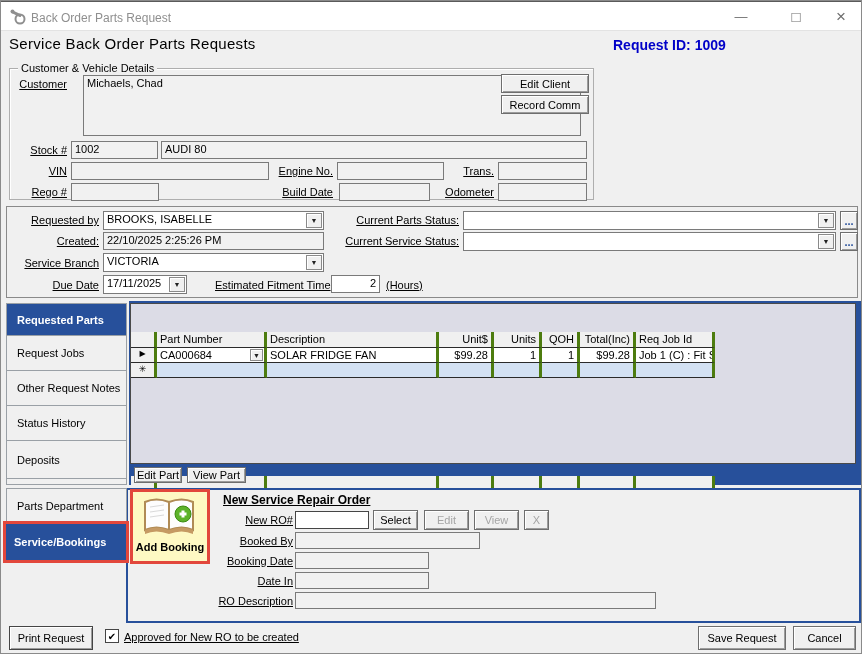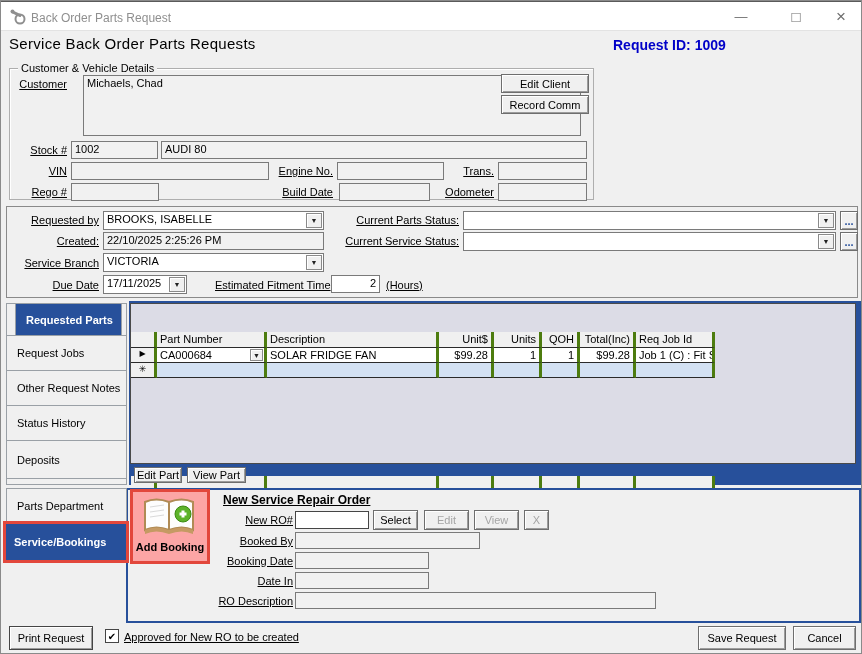--- a/index.html
+++ b/index.html
@@ -170,33 +170,33 @@
     <div class="gcell ghead" style="width:48px"></div>
     <div class="gcell ghead" style="width:38px"></div>
     <div class="gcell ghead" style="width:56px"></div>
     <div class="gcell ghead" style="width:79px"></div>
   </div>
 
   <div class="btn" style="left:133px;top:466px;width:48px;height:16px">Edit Part</div>
   <div class="btn" style="left:186px;top:466px;width:59px;height:16px">View Part</div>
 
   <div class="abs" style="left:5px;top:302px;width:121px;height:182px;border:1px solid #9aa0a6"></div>
-  <div class="tab selected" style="left:14px;top:302px;width:107px;height:33px">Requested Parts</div>
+  <div class="tab selected" style="left:5px;top:302px;width:121px;height:33px">Requested Parts</div>
   <div class="tab" style="left:5px;top:334px;width:121px;height:36px">Request Jobs</div>
   <div class="tab" style="left:5px;top:369px;width:121px;height:36px">Other Request Notes</div>
   <div class="tab" style="left:5px;top:439px;width:121px;height:39px">Deposits</div>
   <div class="tab" style="left:5px;top:404px;width:121px;height:36px">Status History</div>
 
   <div class="abs" style="left:125px;top:487px;width:735px;height:135px;border:2px solid #27509b;background:#f0f0f0"></div>
 
   <div class="abs" style="left:5px;top:487px;width:121px;height:74px;border:1px solid #9aa0a6"></div>
   <div class="tab" style="left:5px;top:487px;width:121px;height:36px">Parts Department</div>
   <div class="tab selected redframe" style="left:2px;top:520px;width:126px;height:42px;padding-left:8px">Service/Bookings</div>
 
-  <div class="abs redframe" style="left:129px;top:488px;width:80px;height:75px;background:#fca5a5;text-align:center">
+  <div class="abs redframe" style="left:129px;top:488px;width:80px;height:75px;background:#fef9c3;text-align:center">
     <svg width="58" height="42" viewBox="0 0 58 42" style="margin-top:4px">
       <path d="M4 6 Q15 1 28 6 L28 34 Q15 29 4 34 Z" fill="#fdfdfd" stroke="#b08b55" stroke-width="2"></path>
       <path d="M52 6 Q41 1 28 6 L28 34 Q41 29 52 34 Z" fill="#fdfdfd" stroke="#b08b55" stroke-width="2"></path>
       <path d="M4 34 Q15 29 28 34 Q41 29 52 34 L52 38 Q41 33 28 38 Q15 33 4 38 Z" fill="#c59a63"></path>
       <line x1="9" y1="11" x2="23" y2="9" stroke="#d9d9d9" stroke-width="1"></line>
       <line x1="9" y1="16" x2="23" y2="14" stroke="#d9d9d9" stroke-width="1"></line>
       <line x1="9" y1="21" x2="23" y2="19" stroke="#d9d9d9" stroke-width="1"></line>
       <circle cx="42" cy="18" r="8" fill="#5db32a" stroke="#3c8a12" stroke-width="1"></circle>
       <rect x="38.5" y="16.5" width="7" height="3" fill="#ffffff"></rect>
       <rect x="40.5" y="14.5" width="3" height="7" fill="#ffffff"></rect>

